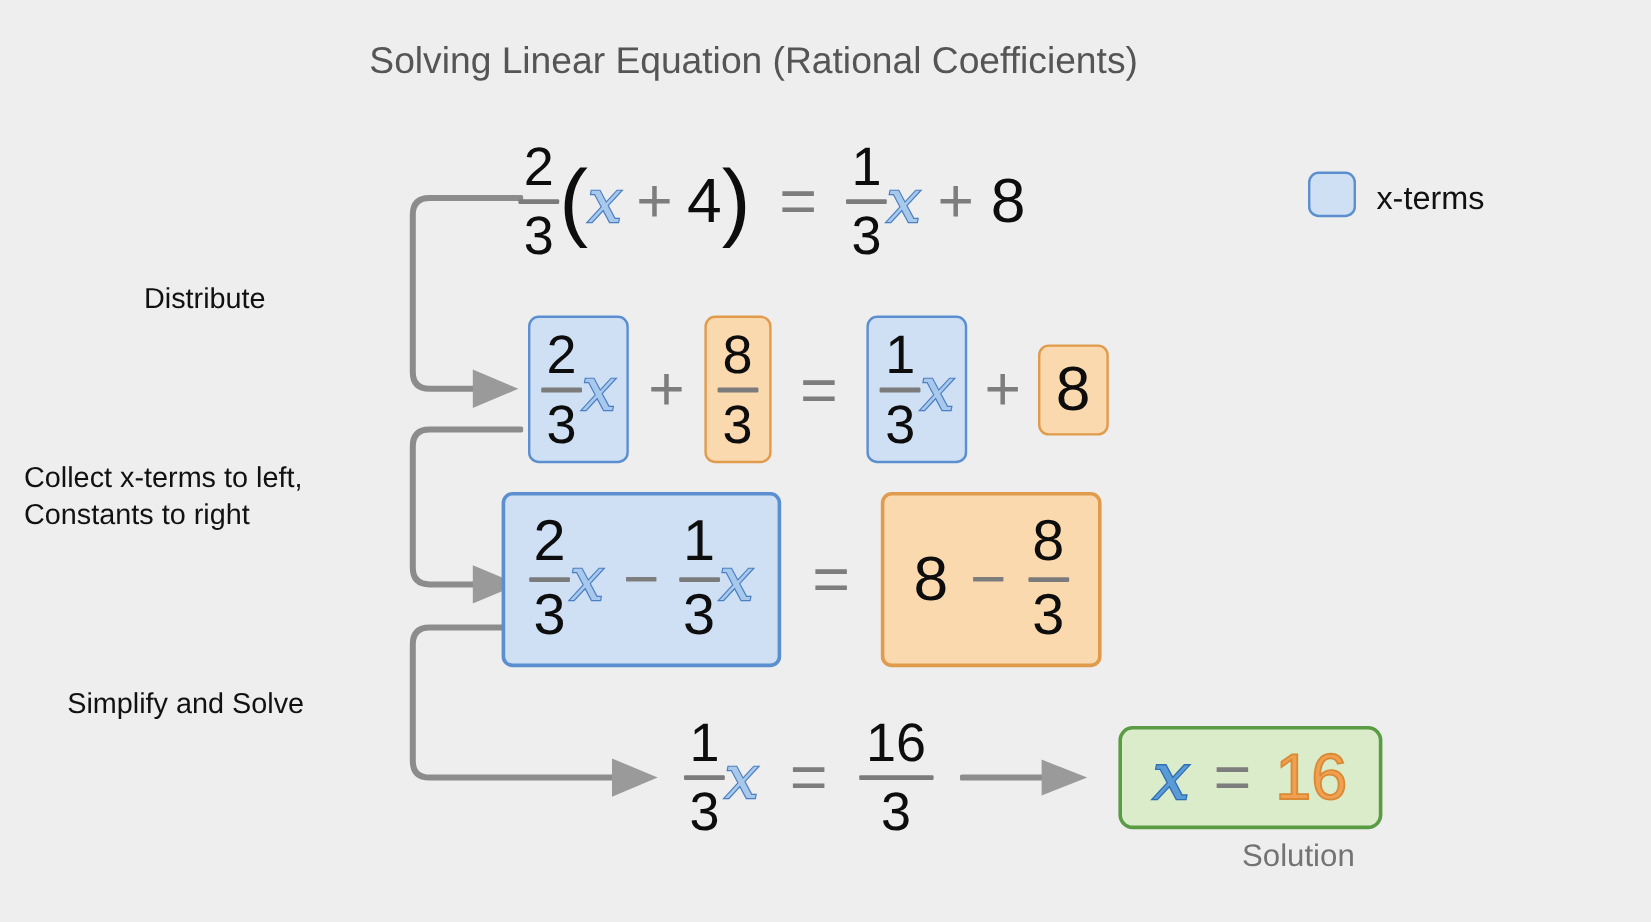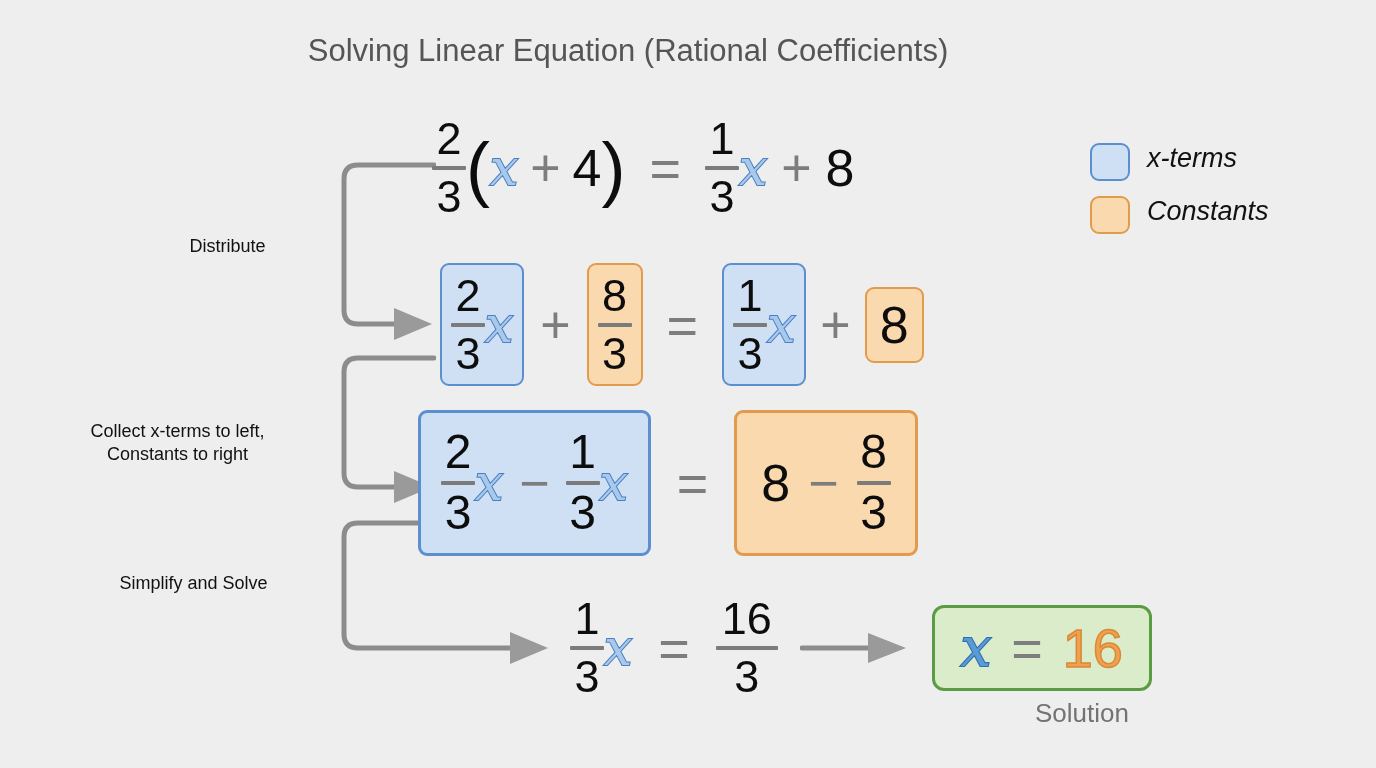--- a/index.html
+++ b/index.html
@@ -139,38 +139,37 @@
   .chip.green {
     background: #dbeccb;
     border: 3px solid #5a9c44;
     border-radius: 12px;
   }
   .chip.pad-s { padding: 7px 9px; }
 
   
   .steplabel {
     position: absolute;
-    font-size: 18px;
+    font-size: 24px;
     color: #111111;
-    text-align: center;
+    text-align: left;
     line-height: 1.28;
     white-space: pre-line;
   }
 
   
   .legend {
     position: absolute;
     left: 1090px;
     top: 143px;
   }
   .legend-row {
     display: flex;
-    align-items: flex-start;
+    align-items: flex-end;
     margin-bottom: 15px;
-    font-style: italic;
   }
   .swatch {
     width: 40px;
     height: 38px;
     border-radius: 9px;
     box-sizing: border-box;
     margin-right: 17px;
   }
   .swatch.blue { background: #cfe0f5; border: 2.5px solid #5b8fd0; }
   .swatch.orange { background: #fbd9ae; border: 2.5px solid #e09b4d; }
@@ -196,29 +195,25 @@
 
 <div id="canvas">
 
   <div class="title">Solving Linear Equation (Rational Coefficients)</div>
 
   <div class="legend">
     <div class="legend-row">
       <span class="swatch blue"></span>
       <span class="legend-label">x-terms</span>
     </div>
-    <div class="legend-row">
-      <span class="swatch orange"></span>
-      <span class="legend-label">Constants</span>
-    </div>
   </div>
 
   <div class="steplabel" style="left:120px; top:235px; width:215px;">Distribute</div>
 
-  <div class="steplabel" style="left:20px; top:420px; width:315px;">Collect x-terms to left,
+  <div class="steplabel" style="left:20px; top:384px; width:315px;">Collect x-terms to left,
 Constants to right</div>
 
   <div class="steplabel" style="left:56px; top:572px; width:275px;">Simplify and Solve</div>
 
   <svg class="connector" style="left:336px; top:160px;" width="100" height="180" viewBox="0 0 100 180">
     <path d="M 98 5 L 22 5 Q 8 5 8 19 L 8 150 Q 8 164 22 164 L 62 164" fill="none" stroke="#8c8c8c" stroke-width="5" stroke-linecap="round"></path>
     <polygon points="58,148 96,164 58,180" fill="#9a9a9a"></polygon>
   </svg>
 
   <svg class="connector" style="left:336px; top:353px;" width="100" height="150" viewBox="0 0 100 150">

